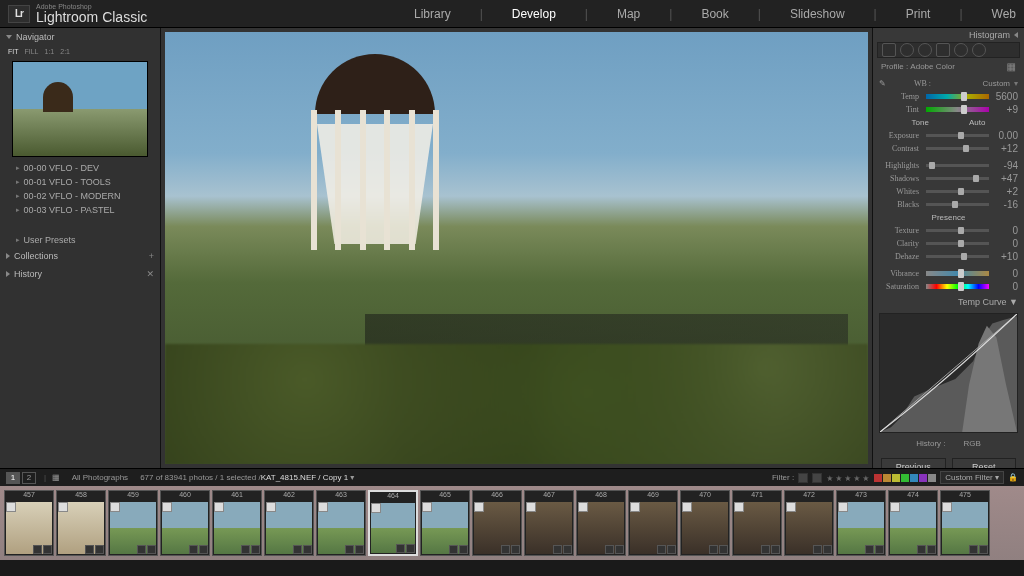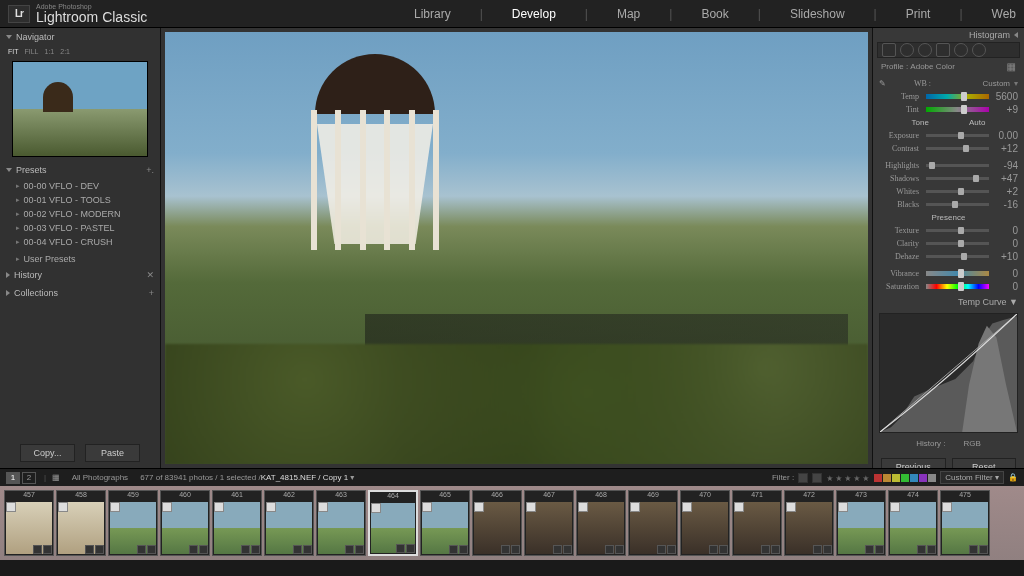--- a/index.html
+++ b/index.html
@@ -141,50 +141,40 @@
     <div class="nav-opts">
       <span class="sel">FIT</span>
       <span>FILL</span>
       <span>1:1</span>
       <span>2:1</span>
     </div>
     <div class="nav-thumb">
         <div class="nav-dome"></div>
       </div>
 
-    <div class="panel-head open">
-      <span class="tri"></span>
-        <span>Presets</span>
-      <span class="plus">+.</span>
-    </div>
     <div class="preset-list" id="preset-list">
         <div class="preset-item">00-00 VFLO - DEV</div>
         <div class="preset-item">00-01 VFLO - TOOLS</div>
         <div class="preset-item">00-02 VFLO - MODERN</div>
         <div class="preset-item">00-03 VFLO - PASTEL</div>
-        <div class="preset-item">00-04 VFLO - CRUSH</div>
-      </div>
-    <div class="preset-item" style="margin-top:3px;">User Presets</div>
-
+      </div>
+    <div class="preset-item" style="margin-top:16px;">User Presets</div>
+
+    <div class="panel-head">
+      <span class="tri"></span>
+        <span>Collections</span>
+      <span class="plus">+</span>
+    </div>
     <div class="panel-head">
       <span class="tri"></span>
         <span>History</span>
       <span class="plus">✕</span>
     </div>
-    <div class="panel-head">
-      <span class="tri"></span>
-        <span>Collections</span>
-      <span class="plus">+</span>
-    </div>
 
     <div class="left-spacer"></div>
-    <div class="left-btns">
-      <div class="lbtn">Copy...</div>
-      <div class="lbtn">Paste</div>
-    </div>
   </div>
 
   <div class="center">
     <div class="loupe">
       <div class="dome-lg">
         <div class="cap"></div>
         <div class="drape"></div>
         <div class="pillars">
             <span></span>
             <span></span>

